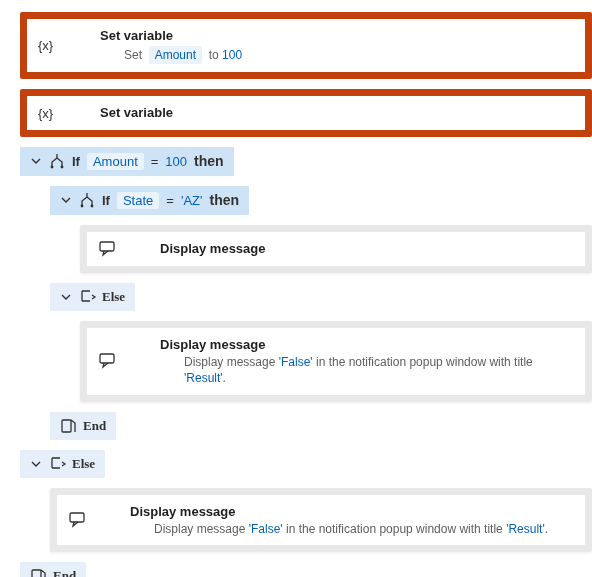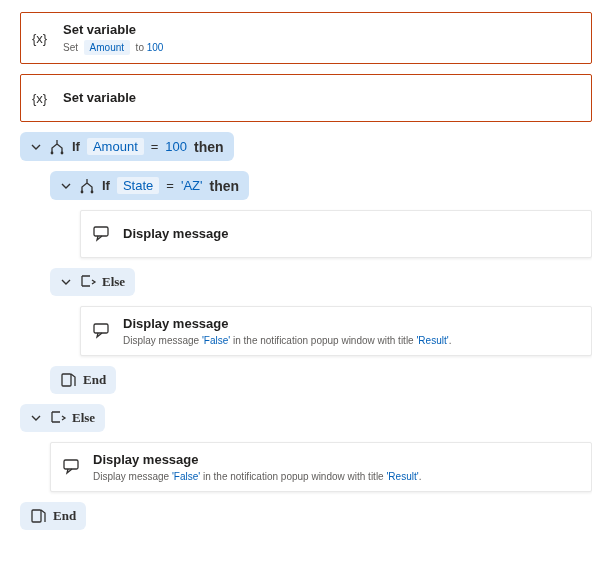--- a/index.html
+++ b/index.html
@@ -8,56 +8,57 @@
     padding: 12px 0 12px 20px;
     font-family: "Segoe UI", -apple-system, sans-serif;
     font-size: 13px;
     color: #323130;
     background: #fff;
     width: 592px;
   }
   .step {
     display: flex;
     align-items: center;
-    border: 1px solid #c2410c;
+    border: 7px solid #c2410c;
     background: #fff;
     padding: 8px 10px;
     margin-bottom: 10px;
     border-radius: 2px;
     min-height: 48px;
+    gap: 31px;
   }
   .step.shadow {
     box-shadow: 0 1px 3px rgba(0,0,0,0.08);
     border-color: #e8e8e8;
   }
   .step-icon {
     width: 22px;
     display: flex;
     align-items: center;
     justify-content: center;
     margin-right: 10px;
     flex-shrink: 0;
     color: #323130;
   }
   .step-body { flex: 1; line-height: 1.35; }
   .step-title { font-weight: 600; color: #201f1e; font-size: 13px; }
-  .step-sub { color: #605e5c; font-size: 10px; margin-top: 1px; }
+  .step-sub { color: #605e5c; font-size: 12px; margin-top: 1px; margin-left: 24px; }
   .tok { color: #0360b9; }
   .tok-box {
     background: #eaf2fb;
     color: #0360b9;
     padding: 1px 6px;
     border-radius: 2px;
     display: inline-block;
   }
   .cond-bar {
     display: inline-flex;
     align-items: center;
     background: #cfe3f7;
-    border-radius: 6px;
+    border-radius: 0;
     padding: 6px 10px;
     gap: 7px;
     font-size: 13px;
   }
   .cond-bar.muted { background: #e6eff9; font-family: Liberation Serif, serif; }
   .chev { width: 12px; height: 12px; display: inline-block; }
   .branch-icon { width: 16px; height: 16px; display: inline-block; color:#323130; }
   .row { margin-bottom: 10px; }
   .indent-1 { margin-left: 30px; }
   .indent-2 { margin-left: 60px; }

